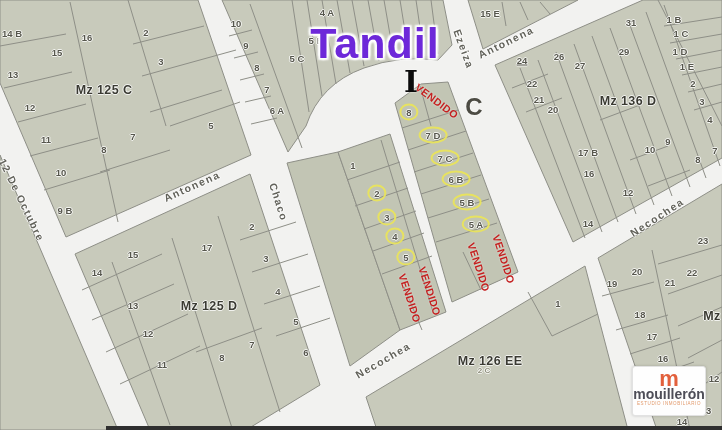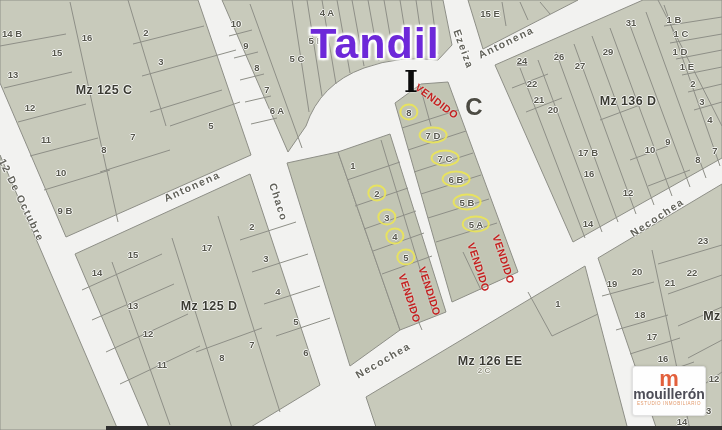--- a/index.html
+++ b/index.html
@@ -108,21 +108,21 @@
       <div class="lbl lot" style="left: 674px; top: 19px; transform: translate(-50%, -50%);">1 B</div>
       <div class="lbl lot" style="left: 681px; top: 33px; transform: translate(-50%, -50%);">1 C</div>
       <div class="lbl lot" style="left: 680px; top: 51px; transform: translate(-50%, -50%);">1 D</div>
       <div class="lbl lot" style="left: 687px; top: 66px; transform: translate(-50%, -50%);">1 E</div>
       <div class="lbl lot" style="left: 693px; top: 83px; transform: translate(-50%, -50%);">2</div>
       <div class="lbl lot" style="left: 702px; top: 101px; transform: translate(-50%, -50%);">3</div>
       <div class="lbl lot" style="left: 710px; top: 119px; transform: translate(-50%, -50%);">4</div>
       <div class="lbl lot" style="left: 522px; top: 60px; transform: translate(-50%, -50%); text-decoration: underline;">24</div>
       <div class="lbl lot" style="left: 559px; top: 56px; transform: translate(-50%, -50%);">26</div>
       <div class="lbl lot" style="left: 580px; top: 65px; transform: translate(-50%, -50%);">27</div>
-      <div class="lbl lot" style="left: 594px; top: 51px; transform: translate(-50%, -50%); padding-left: 28px;">29</div>
+      <div class="lbl lot" style="left: 610px; top: 51px; transform: translate(-50%, -50%); padding-left: 28px;">29</div>
       <div class="lbl lot" style="left: 532px; top: 83px; transform: translate(-50%, -50%);">22</div>
       <div class="lbl lot" style="left: 539px; top: 99px; transform: translate(-50%, -50%);">21</div>
       <div class="lbl lot" style="left: 553px; top: 109px; transform: translate(-50%, -50%);">20</div>
       <div class="lbl lot" style="left: 588px; top: 152px; transform: translate(-50%, -50%);">17 B</div>
       <div class="lbl lot" style="left: 589px; top: 173px; transform: translate(-50%, -50%);">16</div>
       <div class="lbl lot" style="left: 628px; top: 192px; transform: translate(-50%, -50%);">12</div>
       <div class="lbl lot" style="left: 650px; top: 149px; transform: translate(-50%, -50%);">10</div>
       <div class="lbl lot" style="left: 668px; top: 141px; transform: translate(-50%, -50%);">9</div>
       <div class="lbl lot" style="left: 698px; top: 159px; transform: translate(-50%, -50%);">8</div>
       <div class="lbl lot" style="left: 715px; top: 150px; transform: translate(-50%, -50%);">7</div>

